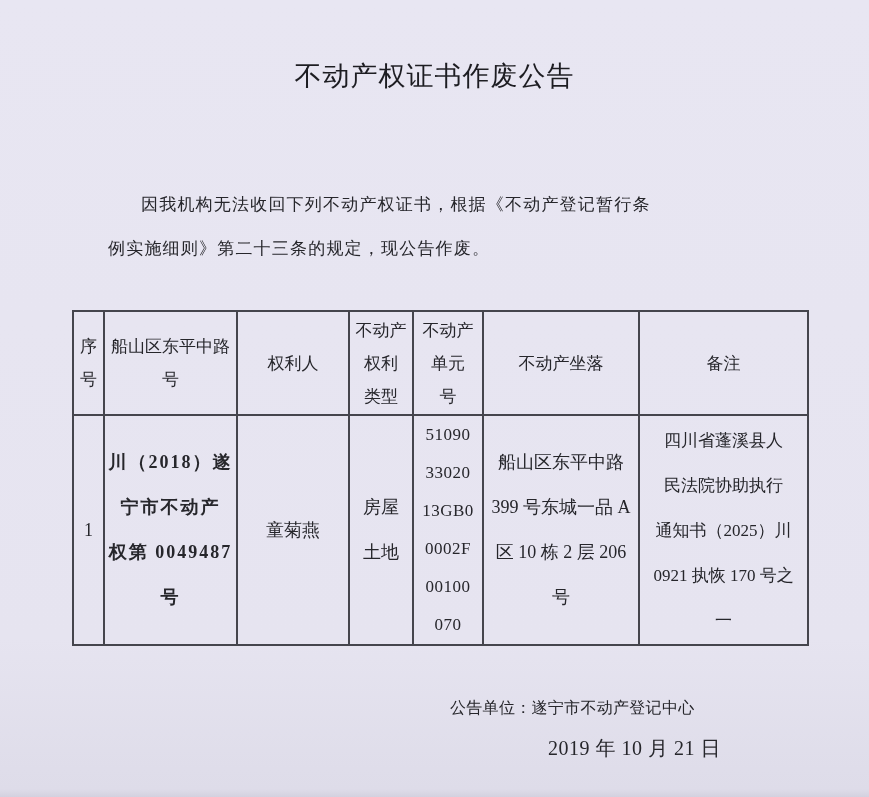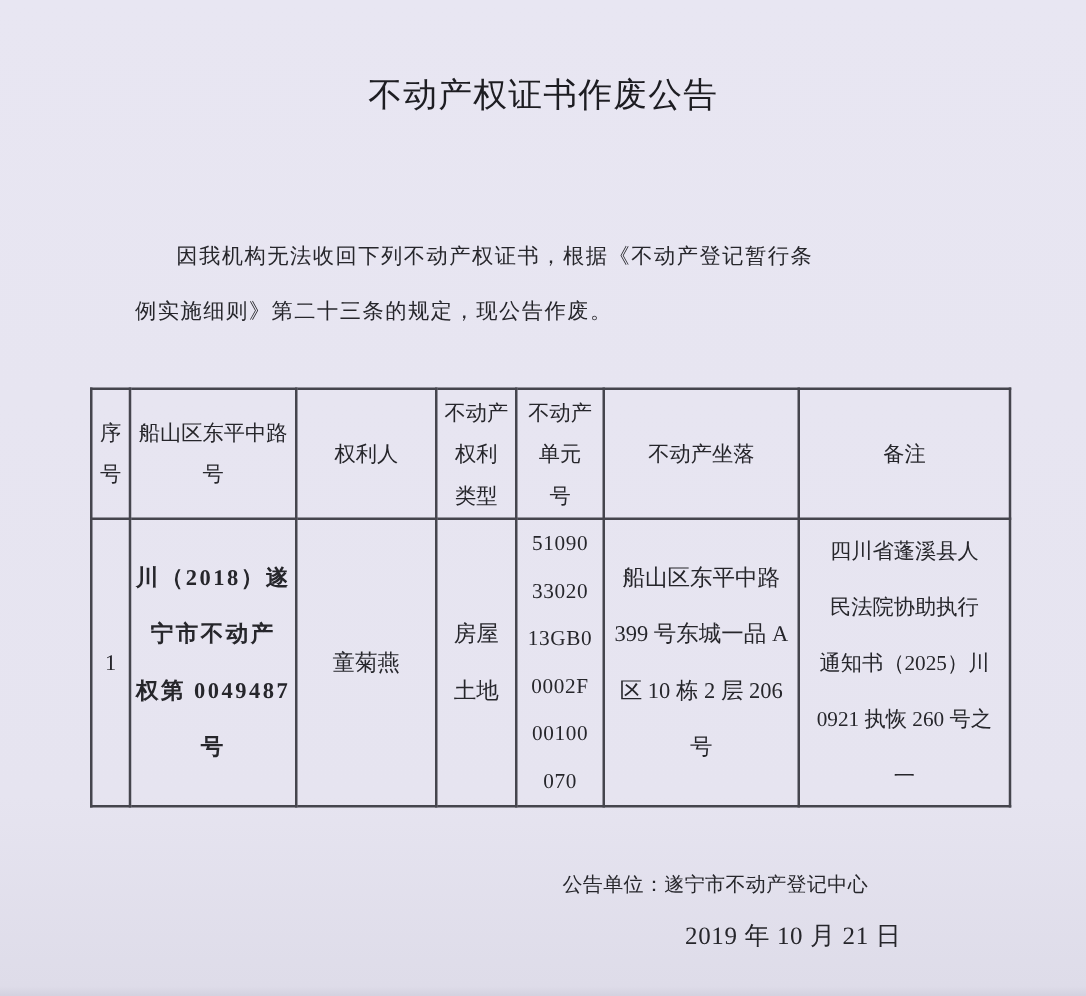--- a/index.html
+++ b/index.html
@@ -151,21 +151,21 @@
 0002F
 00100
 070</td>
         <td>船山区东平中路
 399 号东城一品 A
 区 10 栋 2 层 206
 号</td>
         <td class="cell-remark">四川省蓬溪县人
 民法院协助执行
 通知书（2025）川
-0921 执恢 260 号之
+0921 执恢 170 号之
 一</td>
       </tr>
     </tbody>
   </table>
 
   <div class="issuer-line">公告单位：遂宁市不动产登记中心</div>
   <div class="date-line">2019 年 10 月 21 日</div>
 
 </div>
 

